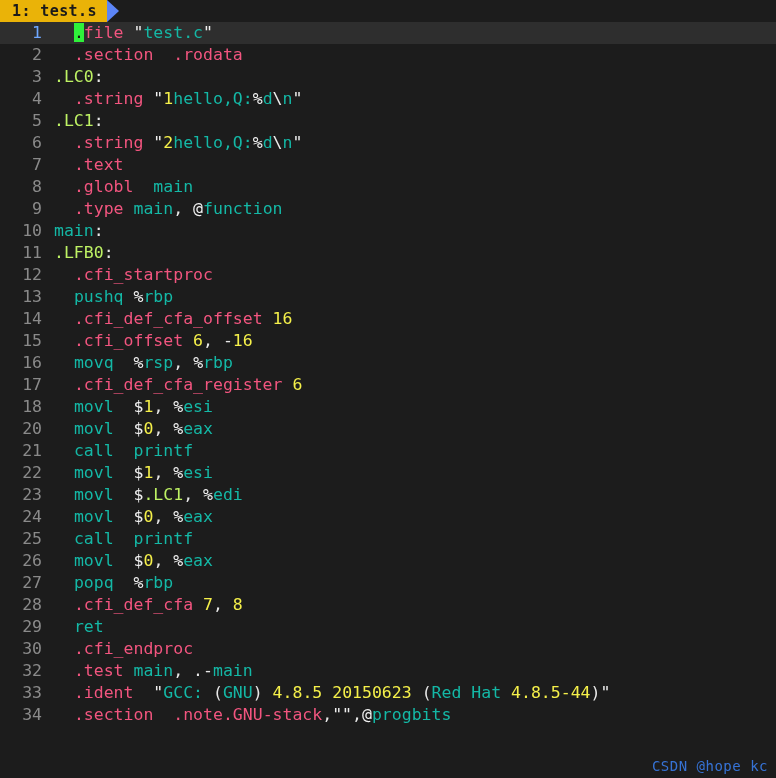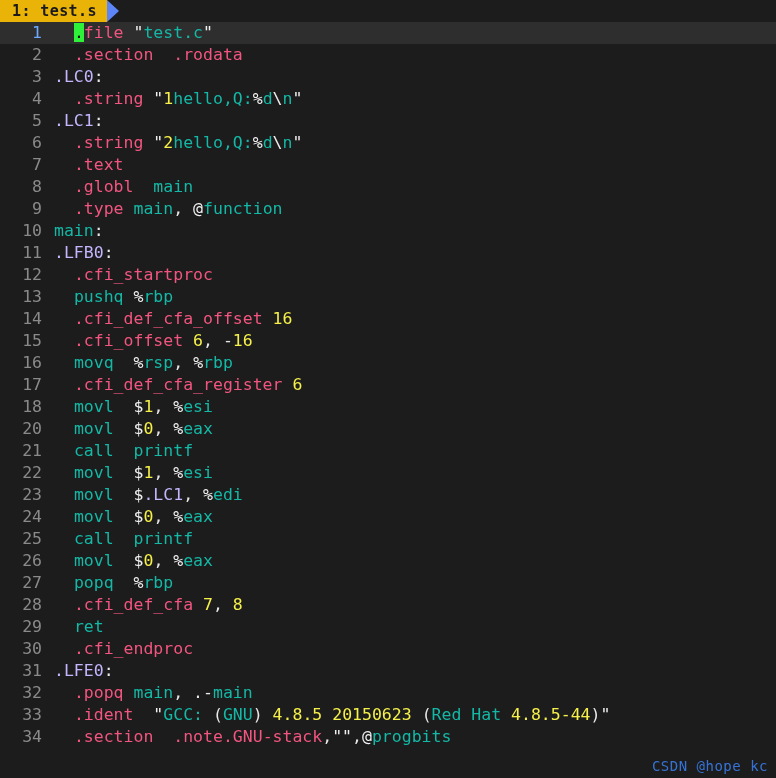--- a/index.html
+++ b/index.html
@@ -80,21 +80,21 @@
   }
   .content {
     flex: 1;
     padding-left: 4px;
     color: #e6e6e6;
   }
 
   
   .t-plain   { color: #e8e8e8; }
   .t-dir     { color: #f2557f; }
-  .t-label   { color: #c4b5fd; }
+  .t-label   { color: #bef264; }
   .t-instr   { color: #14b8a6; }
   .t-ident   { color: #14b8a6; }
   .t-reg     { color: #14b8a6; }
   .t-string  { color: #14b8a6; }
   .t-num     { color: #f5f04a; }
   .t-sigil   { color: #f0f0f0; }
   .t-punct   { color: #e8e8e8; }
 
   
   .cursor {
@@ -144,19 +144,18 @@
     <div class="line"><div class="gutter">21</div><div class="content"><span class="t-plain">  </span><span class="t-instr">call</span><span class="t-plain">  </span><span class="t-ident">printf</span></div></div>
     <div class="line"><div class="gutter">22</div><div class="content"><span class="t-plain">  </span><span class="t-instr">movl</span><span class="t-plain">  </span><span class="t-sigil">$</span><span class="t-num">1</span><span class="t-punct">, </span><span class="t-sigil">%</span><span class="t-reg">esi</span></div></div>
     <div class="line"><div class="gutter">23</div><div class="content"><span class="t-plain">  </span><span class="t-instr">movl</span><span class="t-plain">  </span><span class="t-sigil">$</span><span class="t-label">.LC1</span><span class="t-punct">, </span><span class="t-sigil">%</span><span class="t-reg">edi</span></div></div>
     <div class="line"><div class="gutter">24</div><div class="content"><span class="t-plain">  </span><span class="t-instr">movl</span><span class="t-plain">  </span><span class="t-sigil">$</span><span class="t-num">0</span><span class="t-punct">, </span><span class="t-sigil">%</span><span class="t-reg">eax</span></div></div>
     <div class="line"><div class="gutter">25</div><div class="content"><span class="t-plain">  </span><span class="t-instr">call</span><span class="t-plain">  </span><span class="t-ident">printf</span></div></div>
     <div class="line"><div class="gutter">26</div><div class="content"><span class="t-plain">  </span><span class="t-instr">movl</span><span class="t-plain">  </span><span class="t-sigil">$</span><span class="t-num">0</span><span class="t-punct">, </span><span class="t-sigil">%</span><span class="t-reg">eax</span></div></div>
     <div class="line"><div class="gutter">27</div><div class="content"><span class="t-plain">  </span><span class="t-instr">popq</span><span class="t-plain">  </span><span class="t-sigil">%</span><span class="t-reg">rbp</span></div></div>
     <div class="line"><div class="gutter">28</div><div class="content"><span class="t-plain">  </span><span class="t-dir">.cfi_def_cfa</span><span class="t-plain"> </span><span class="t-num">7</span><span class="t-punct">, </span><span class="t-num">8</span></div></div>
     <div class="line"><div class="gutter">29</div><div class="content"><span class="t-plain">  </span><span class="t-instr">ret</span></div></div>
     <div class="line"><div class="gutter">30</div><div class="content"><span class="t-plain">  </span><span class="t-dir">.cfi_endproc</span></div></div>
-    <div class="line"><div class="gutter">31</div><div class="content"><span class="t-label">.LFE0</span><span class="t-punct">:</span></div></div>
-    <div class="line"><div class="gutter">32</div><div class="content"><span class="t-plain">  </span><span class="t-dir">.popq</span><span class="t-plain"> </span><span class="t-ident">main</span><span class="t-punct">, </span><span class="t-punct">.-</span><span class="t-ident">main</span></div></div>
+    <div class="line"><div class="gutter">32</div><div class="content"><span class="t-plain">  </span><span class="t-dir">.test</span><span class="t-plain"> </span><span class="t-ident">main</span><span class="t-punct">, </span><span class="t-punct">.-</span><span class="t-ident">main</span></div></div>
     <div class="line"><div class="gutter">33</div><div class="content"><span class="t-plain">  </span><span class="t-dir">.ident</span><span class="t-plain">  </span><span class="t-sigil">"</span><span class="t-string">GCC: </span><span class="t-punct">(</span><span class="t-string">GNU</span><span class="t-punct">)</span><span class="t-plain"> </span><span class="t-num">4.8.5</span><span class="t-plain"> </span><span class="t-num">20150623</span><span class="t-plain"> </span><span class="t-punct">(</span><span class="t-string">Red Hat </span><span class="t-num">4.8.5-44</span><span class="t-punct">)</span><span class="t-sigil">"</span></div></div>
     <div class="line"><div class="gutter">34</div><div class="content"><span class="t-plain">  </span><span class="t-dir">.section</span><span class="t-plain">  </span><span class="t-dir">.note.GNU-stack</span><span class="t-punct">,</span><span class="t-sigil">""</span><span class="t-punct">,</span><span class="t-sigil">@</span><span class="t-ident">progbits</span></div></div>
   </div>
 
 <div class="watermark">CSDN @hope kc</div>
 
 </body></html>

